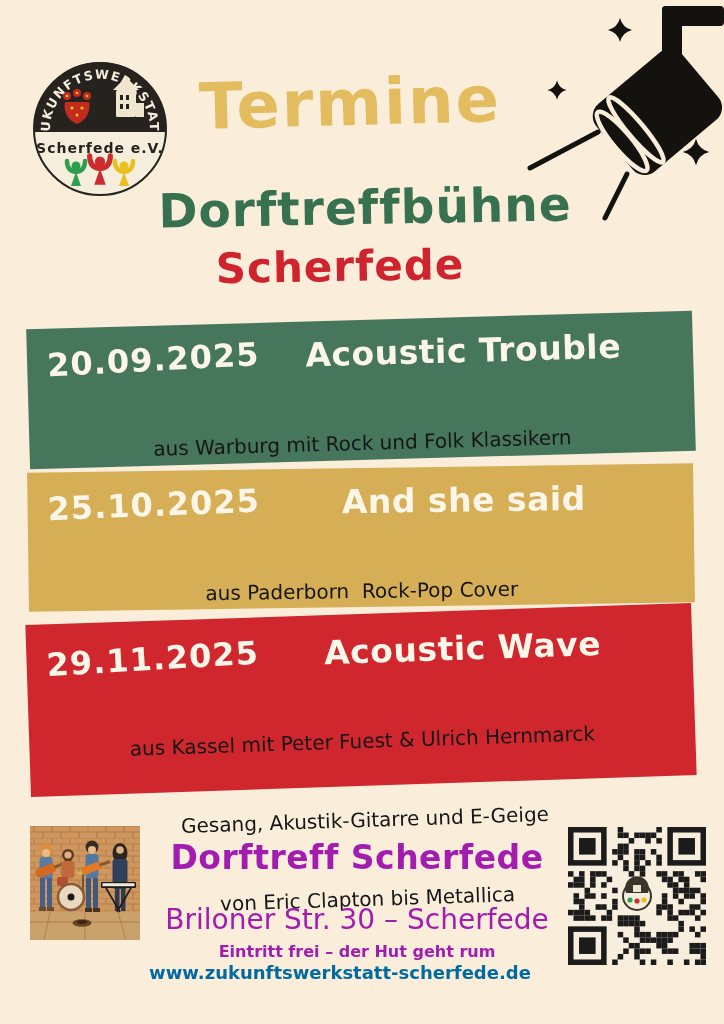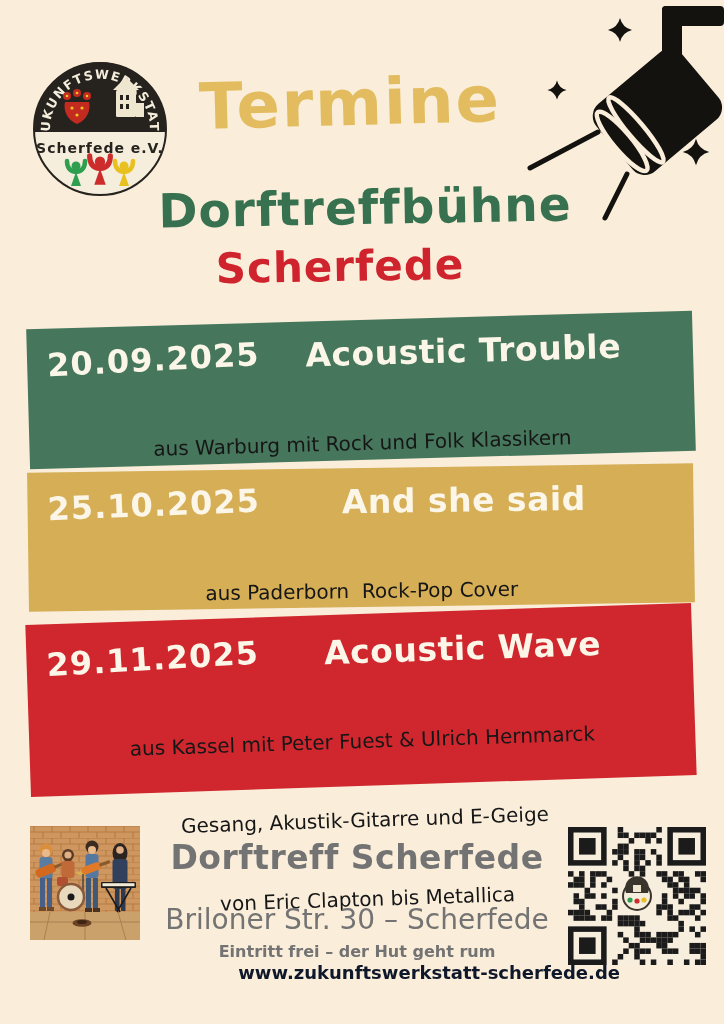--- a/index.html
+++ b/index.html
@@ -25,27 +25,27 @@
   .b3{top:614px;height:172px;background:#d0272e;transform:rotate(-1.9deg);}
   .head{display:flex;align-items:center;padding:14px 26px 2px 20px;}
   .b3 .head{padding-top:18px;}
   .date{font-size:32px;font-weight:800;color:#fcf6e8;transform:rotate(-1.5deg);
     letter-spacing:1px;white-space:nowrap;}
   .bandname{flex:1;text-align:center;font-size:33px;font-weight:800;color:#fcf6e8;letter-spacing:.5px;}
   .lines{text-align:center;font-size:20px;font-weight:500;color:#161616;line-height:1.32;
     margin-top:2px;white-space:pre-wrap;}
   
   .band-art{left:30px;top:826px;width:110px;height:114px;}
-  .venue{left:148px;top:838px;width:418px;text-align:center;color:#737373;}
+  .venue{left:148px;top:838px;width:418px;text-align:center;color:#a21caf;}
   .venue-name{font-size:33px;font-weight:900;letter-spacing:.5px;}
   .venue-address{font-size:28px;font-weight:400;margin-top:26px;}
   .venue-entry{font-size:16px;font-weight:800;margin-top:6px;}
   .qr{left:568px;top:827px;width:138px;height:138px;}
-  .weblines{left:60px;top:962px;width:560px;text-align:right;
-    font-weight:800;font-size:18px;color:#0f172a;}
+  .weblines{left:60px;top:962px;width:560px;text-align:center;
+    font-weight:800;font-size:18px;color:#0369a1;}
   .webline + .webline{margin-top:7px;}
 </style>
 </head>
 <body>
 
 <div class="poster">
 
   <svg class="abs logo" viewBox="0 0 134 134">
     <circle cx="67" cy="67" r="66" fill="#f6eedd" stroke="#26231f" stroke-width="2"></circle>
     <path d="M1.1,70 A66,66 0 1 1 132.9,70 Z" fill="#26231f"></path>

